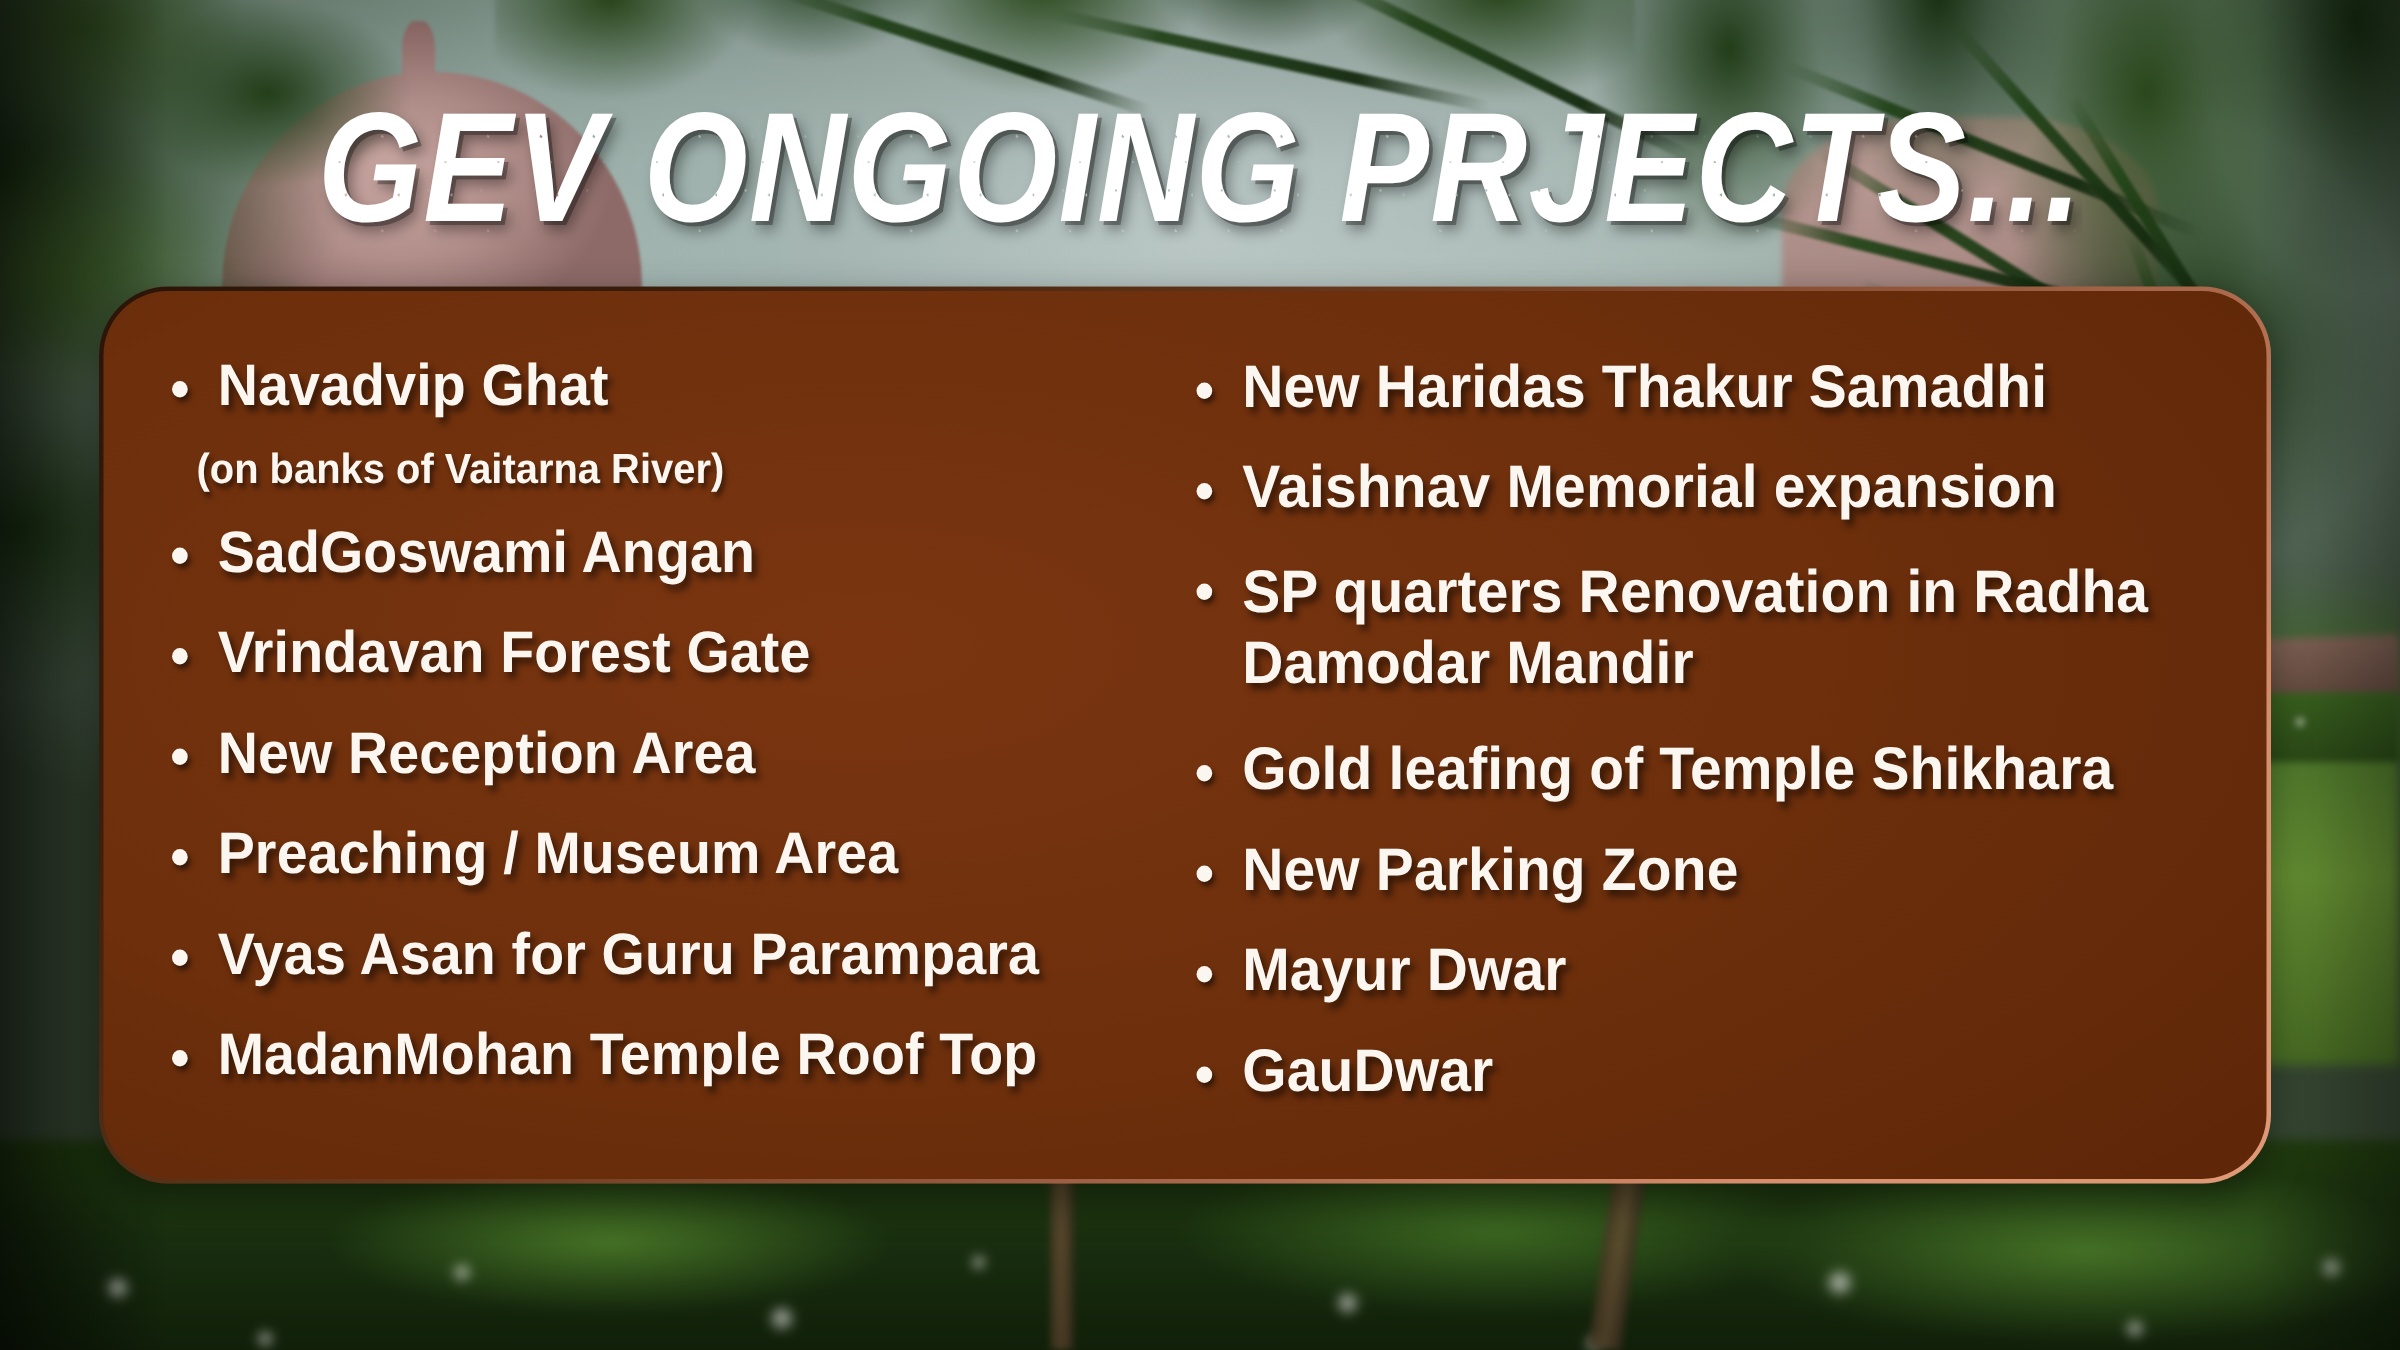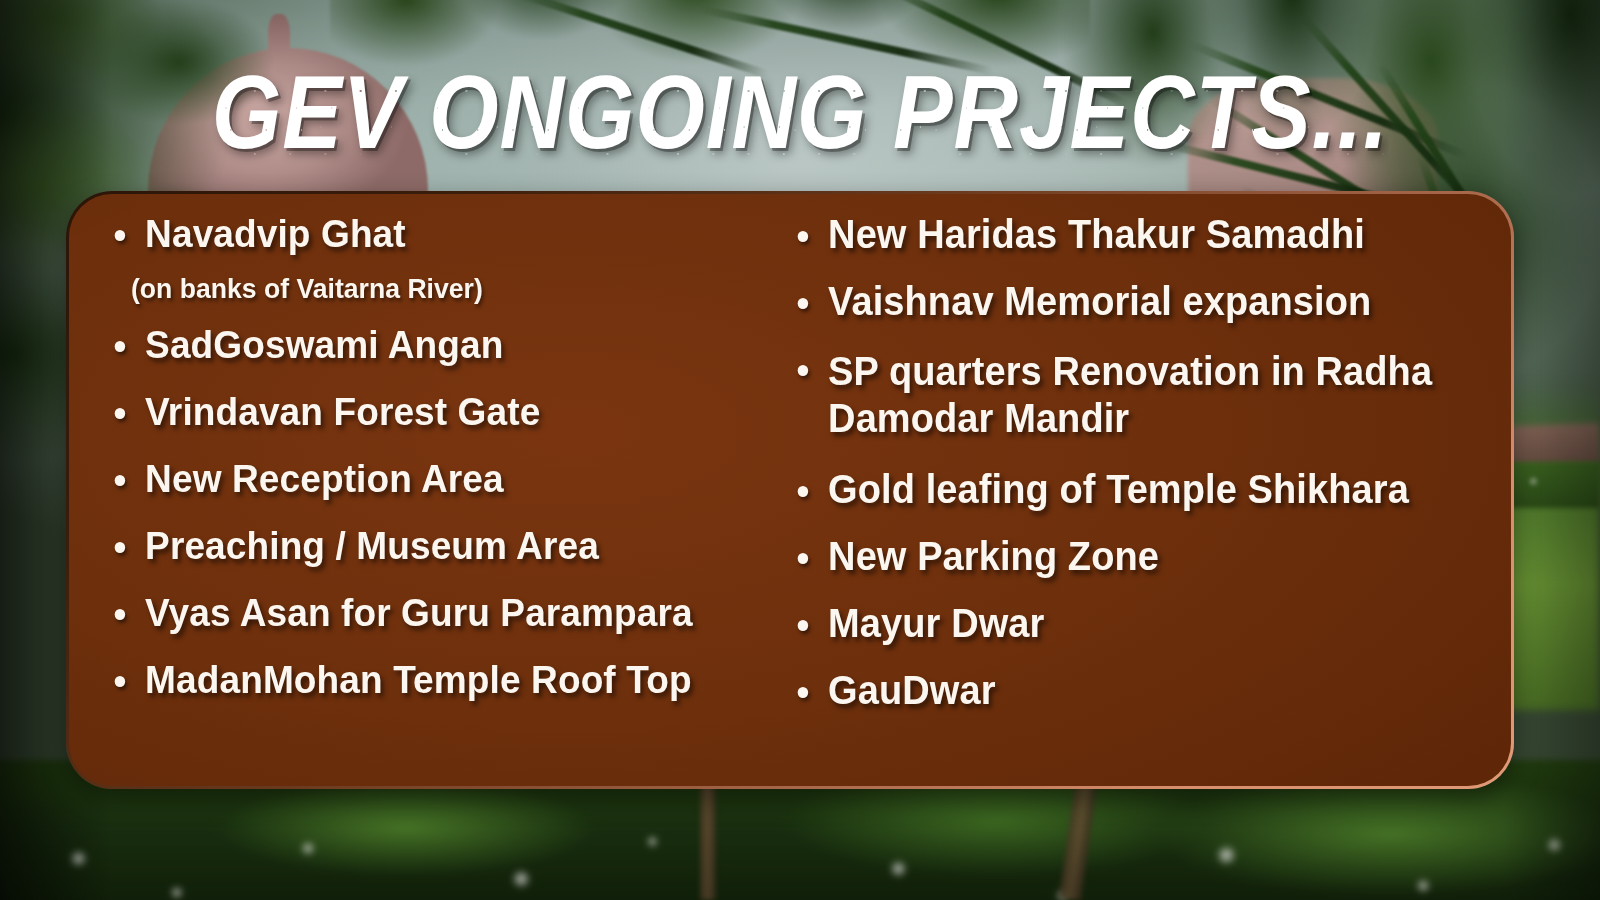--- a/index.html
+++ b/index.html
@@ -297,21 +297,21 @@
     border-radius: 43px;
     background:
       radial-gradient(ellipse 80% 90% at 35% 40%, #7a3510 0%, #6d2f0c 55%, #5f2708 100%);
     box-sizing: border-box;
     display: flex;
     overflow: hidden;
   }
 
   .col {
     box-sizing: border-box;
-    padding-top: 20px;
+    padding-top: 44px;
   }
   .col-left  { width: 700px; padding-left: 40px; }
   .col-right { width: 748px; padding-left: 26px; }
 
   ul.items {
     list-style: none;
     margin: 0;
     padding: 0;
   }
   li.item {

